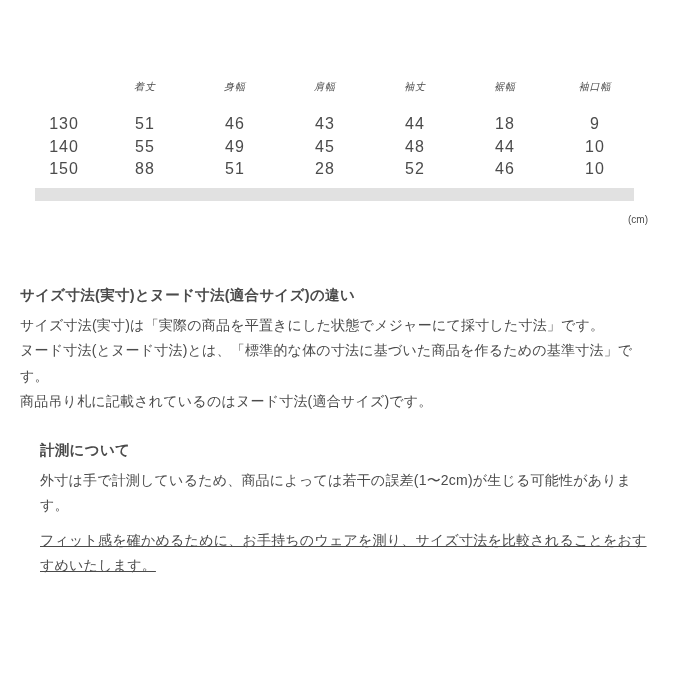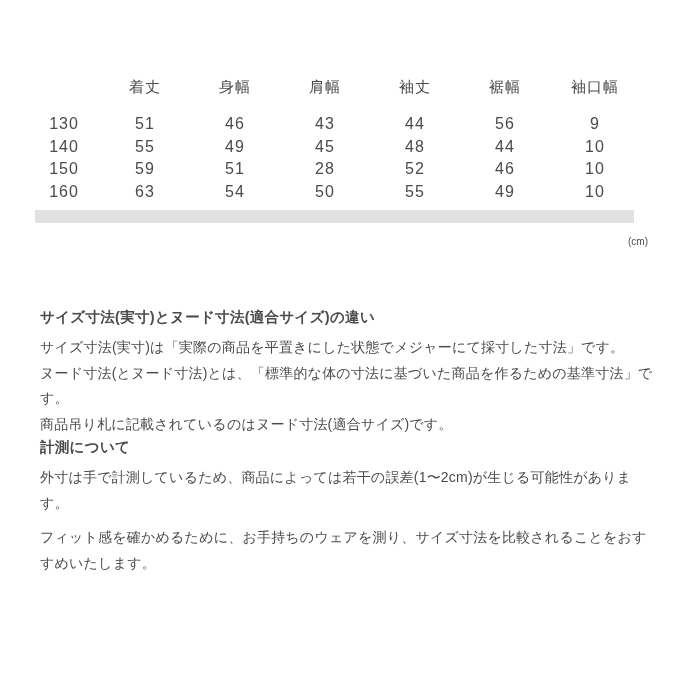--- a/index.html
+++ b/index.html
@@ -23,23 +23,24 @@
   .size-table th, .size-table td {
     padding: 0;
     text-align: center;
     font-weight: normal;
     white-space: nowrap;
     overflow: hidden;
   }
   .size-table thead th {
     height: 24px;
     padding-bottom: 14px;
-    font-size: 15px;
+    font-size: 10px;
     vertical-align: middle;
     letter-spacing: 1px;
+    font-style: italic;
   }
   .size-table tbody td {
     height: 22.5px;
     font-size: 16px;
     vertical-align: middle;
     letter-spacing: 1px;
   }
 
   
   .scrollbar {
@@ -53,41 +54,42 @@
   .cm-label {
     width: 648px;
     margin-top: 10px;
     text-align: right;
     font-size: 10px;
     line-height: 18px;
   }
 
   
   .text-block { margin-left: 40px; font-size: 14px; }
-  .section-1 { margin-top: 56px; }
-  .section-2 { margin-top: 0; }
+  .section-1 { margin-top: 56px; margin-left: 20px; }
+  .section-2 { margin-top: 25px; }
   .section-heading {
     font-size: 14.5px;
     font-weight: bold;
     line-height: 21px;
     margin: 0 0 7px 0;
     letter-spacing: 0.3px;
   }
   .text-block p {
     margin: 0;
     line-height: 25.5px;
     max-width: 615px;
     letter-spacing: 0.2px;
   }
   .footer-note {
     margin: 9px 0 0 40px;
     font-size: 14px;
     line-height: 25.5px;
     max-width: 618px;
     letter-spacing: 0.2px;
+    text-decoration: underline;
   }
 </style>
 </head>
 <body>
 
 <div class="page">
 
   <table class="size-table">
     <colgroup>
       <col style="width:72px">
@@ -109,48 +111,39 @@
         <th>袖口幅</th>
       </tr>
     </thead>
     <tbody>
       <tr>
         <td>130</td>
         <td>51</td>
         <td>46</td>
         <td>43</td>
         <td>44</td>
-        <td>56</td>
+        <td>18</td>
         <td>9</td>
       </tr>
       <tr>
         <td>140</td>
         <td>55</td>
         <td>49</td>
         <td>45</td>
         <td>48</td>
         <td>44</td>
         <td>10</td>
       </tr>
       <tr>
         <td>150</td>
-        <td>59</td>
+        <td>88</td>
         <td>51</td>
         <td>28</td>
         <td>52</td>
         <td>46</td>
-        <td>10</td>
-      </tr>
-      <tr>
-        <td>160</td>
-        <td>63</td>
-        <td>54</td>
-        <td>50</td>
-        <td>55</td>
-        <td>49</td>
         <td>10</td>
       </tr>
     </tbody>
   </table>
 
   <div class="scrollbar"></div>
 
   <div class="cm-label">(cm)</div>
 
   <div class="text-block section-1">

